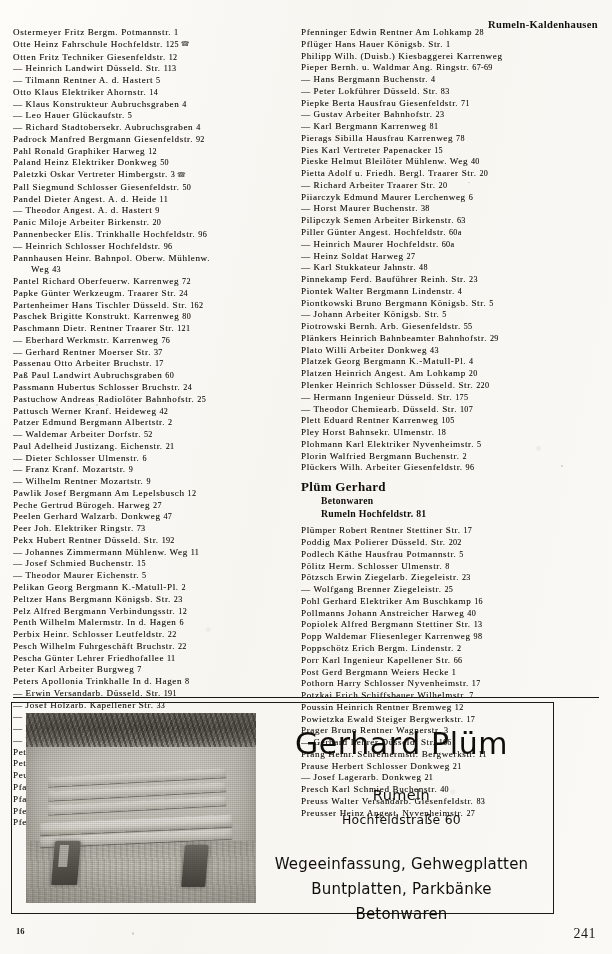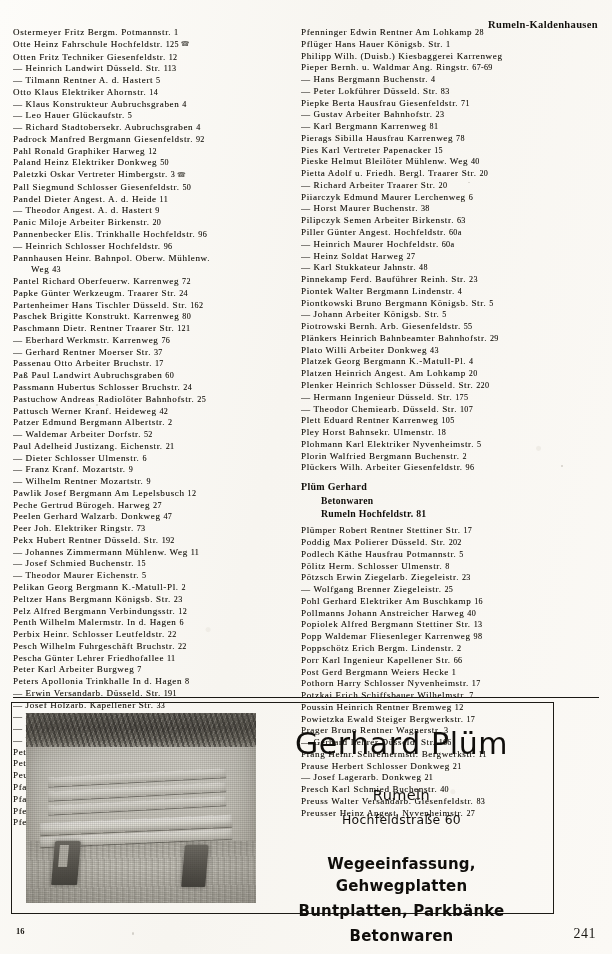--- a/index.html
+++ b/index.html
@@ -67,21 +67,21 @@
   .entry.cont{
     padding-left:18px;
     letter-spacing:.62px;
   }
   .entry.dash{ letter-spacing:.62px; }
 
   
   .bold-entry{
     font-family:"Liberation Serif", serif;
     font-weight:bold;
-    font-size:10px;
+    font-size:13px;
     letter-spacing:.3px;
     line-height:13.4px;
     color:#100e0a;
     white-space:nowrap;
   }
   .bold-entry.lvl1{ padding-left:0; }
   .bold-entry.lvl2{ padding-left:20px; font-size:9.6px;}
   .bold-entry.lvl3{ padding-left:20px; font-size:9.8px;}
   .bold-gap-top{ margin-top:6px; }
   .bold-gap-bot{ margin-bottom:5px; }
@@ -202,21 +202,21 @@
     font-size:12.4px;
     letter-spacing:.3px;
     margin-top:9px;
     font-weight:400;
   }
   .ad-prod{
     margin-top:26px;
     font-size:15px;
     line-height:22px;
     letter-spacing:.2px;
-    font-weight:700;
+    font-weight:400;
   }
   .ad-prod div + div{ margin-top:3px; }
 
   
   .sig{
     position:absolute;left:16px;bottom:18px;
     font-family:"Liberation Serif", serif;
     font-size:8.5px;font-weight:bold;
     color:#1a1813;
   }

